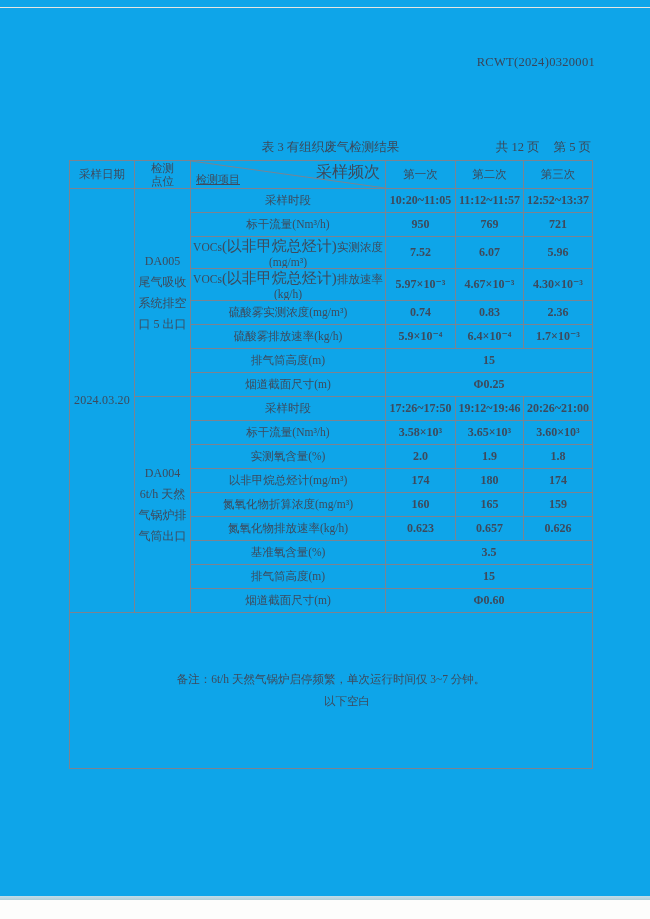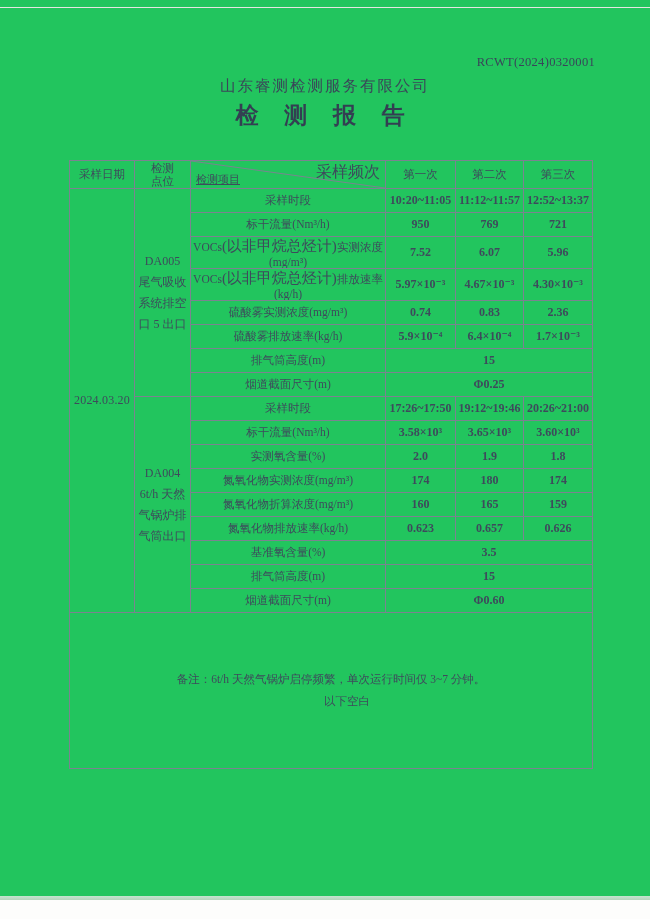--- a/index.html
+++ b/index.html
@@ -5,21 +5,21 @@
   html,body{margin:0;padding:0;}
   body{
     width:650px;height:919px;position:relative;
     background:#fdfdfc;
     font-family:"Liberation Serif","DejaVu Serif",serif;
     color:#3e4a5c;
     -webkit-font-smoothing:antialiased;
   }
   .paper{
     position:absolute;left:0;top:0;width:650px;height:900px;
-    background:#22c55e;
+    background:#0ea5e9;
   }
   .paper-topline{position:absolute;left:0;top:7px;width:650px;height:1px;background:#e6e6e1;}
   .paper-bottomshadow{
     position:absolute;left:0;top:896px;width:650px;height:4px;
     background:linear-gradient(to bottom,#ececea,#d9d9d5);
     opacity:.8;
   }
   .doc-number{
     position:absolute;top:55px;right:55px;
     font-size:12.5px;letter-spacing:.3px;color:#39455a;
@@ -73,23 +73,27 @@
   }
   td.remark-cell .line2{margin-top:7px;margin-left:32px;}
 </style>
 </head>
 <body>
 
 <div class="paper">
   <div class="paper-topline"></div>
 
   <div class="doc-number">RCWT(2024)0320001</div>
-  <div class="company-name">山东睿测检测服务有限公司</div>
-  <div class="report-title">检 测 报 告</div>
-
+
+  <div class="caption-row">
+    <div class="table-caption">表 3  有组织废气检测结果</div>
+    <div class="page-indicator">
+      <span>共 12 页</span><span class="cur">第 5 页</span>
+    </div>
+  </div>
 
   <table class="results">
     <colgroup>
       <col style="width:65px">
         <col style="width:56px">
         <col style="width:195px">
       <col style="width:70px">
         <col style="width:68px">
         <col style="width:69px">
     </colgroup>
@@ -183,21 +187,21 @@
       <td class="val">3.65×10³</td>
       <td class="val">3.60×10³</td>
     </tr>
     <tr class="dr">
       <td class="lbl">实测氧含量(%)</td>
       <td class="val">2.0</td>
       <td class="val">1.9</td>
       <td class="val">1.8</td>
     </tr>
     <tr class="dr">
-      <td class="lbl">氮氧化物实测浓度(mg/m³)</td>
+      <td class="lbl">以非甲烷总烃计(mg/m³)</td>
       <td class="val">174</td>
       <td class="val">180</td>
       <td class="val">174</td>
     </tr>
     <tr class="dr">
       <td class="lbl">氮氧化物折算浓度(mg/m³)</td>
       <td class="val">160</td>
       <td class="val">165</td>
       <td class="val">159</td>
     </tr>

